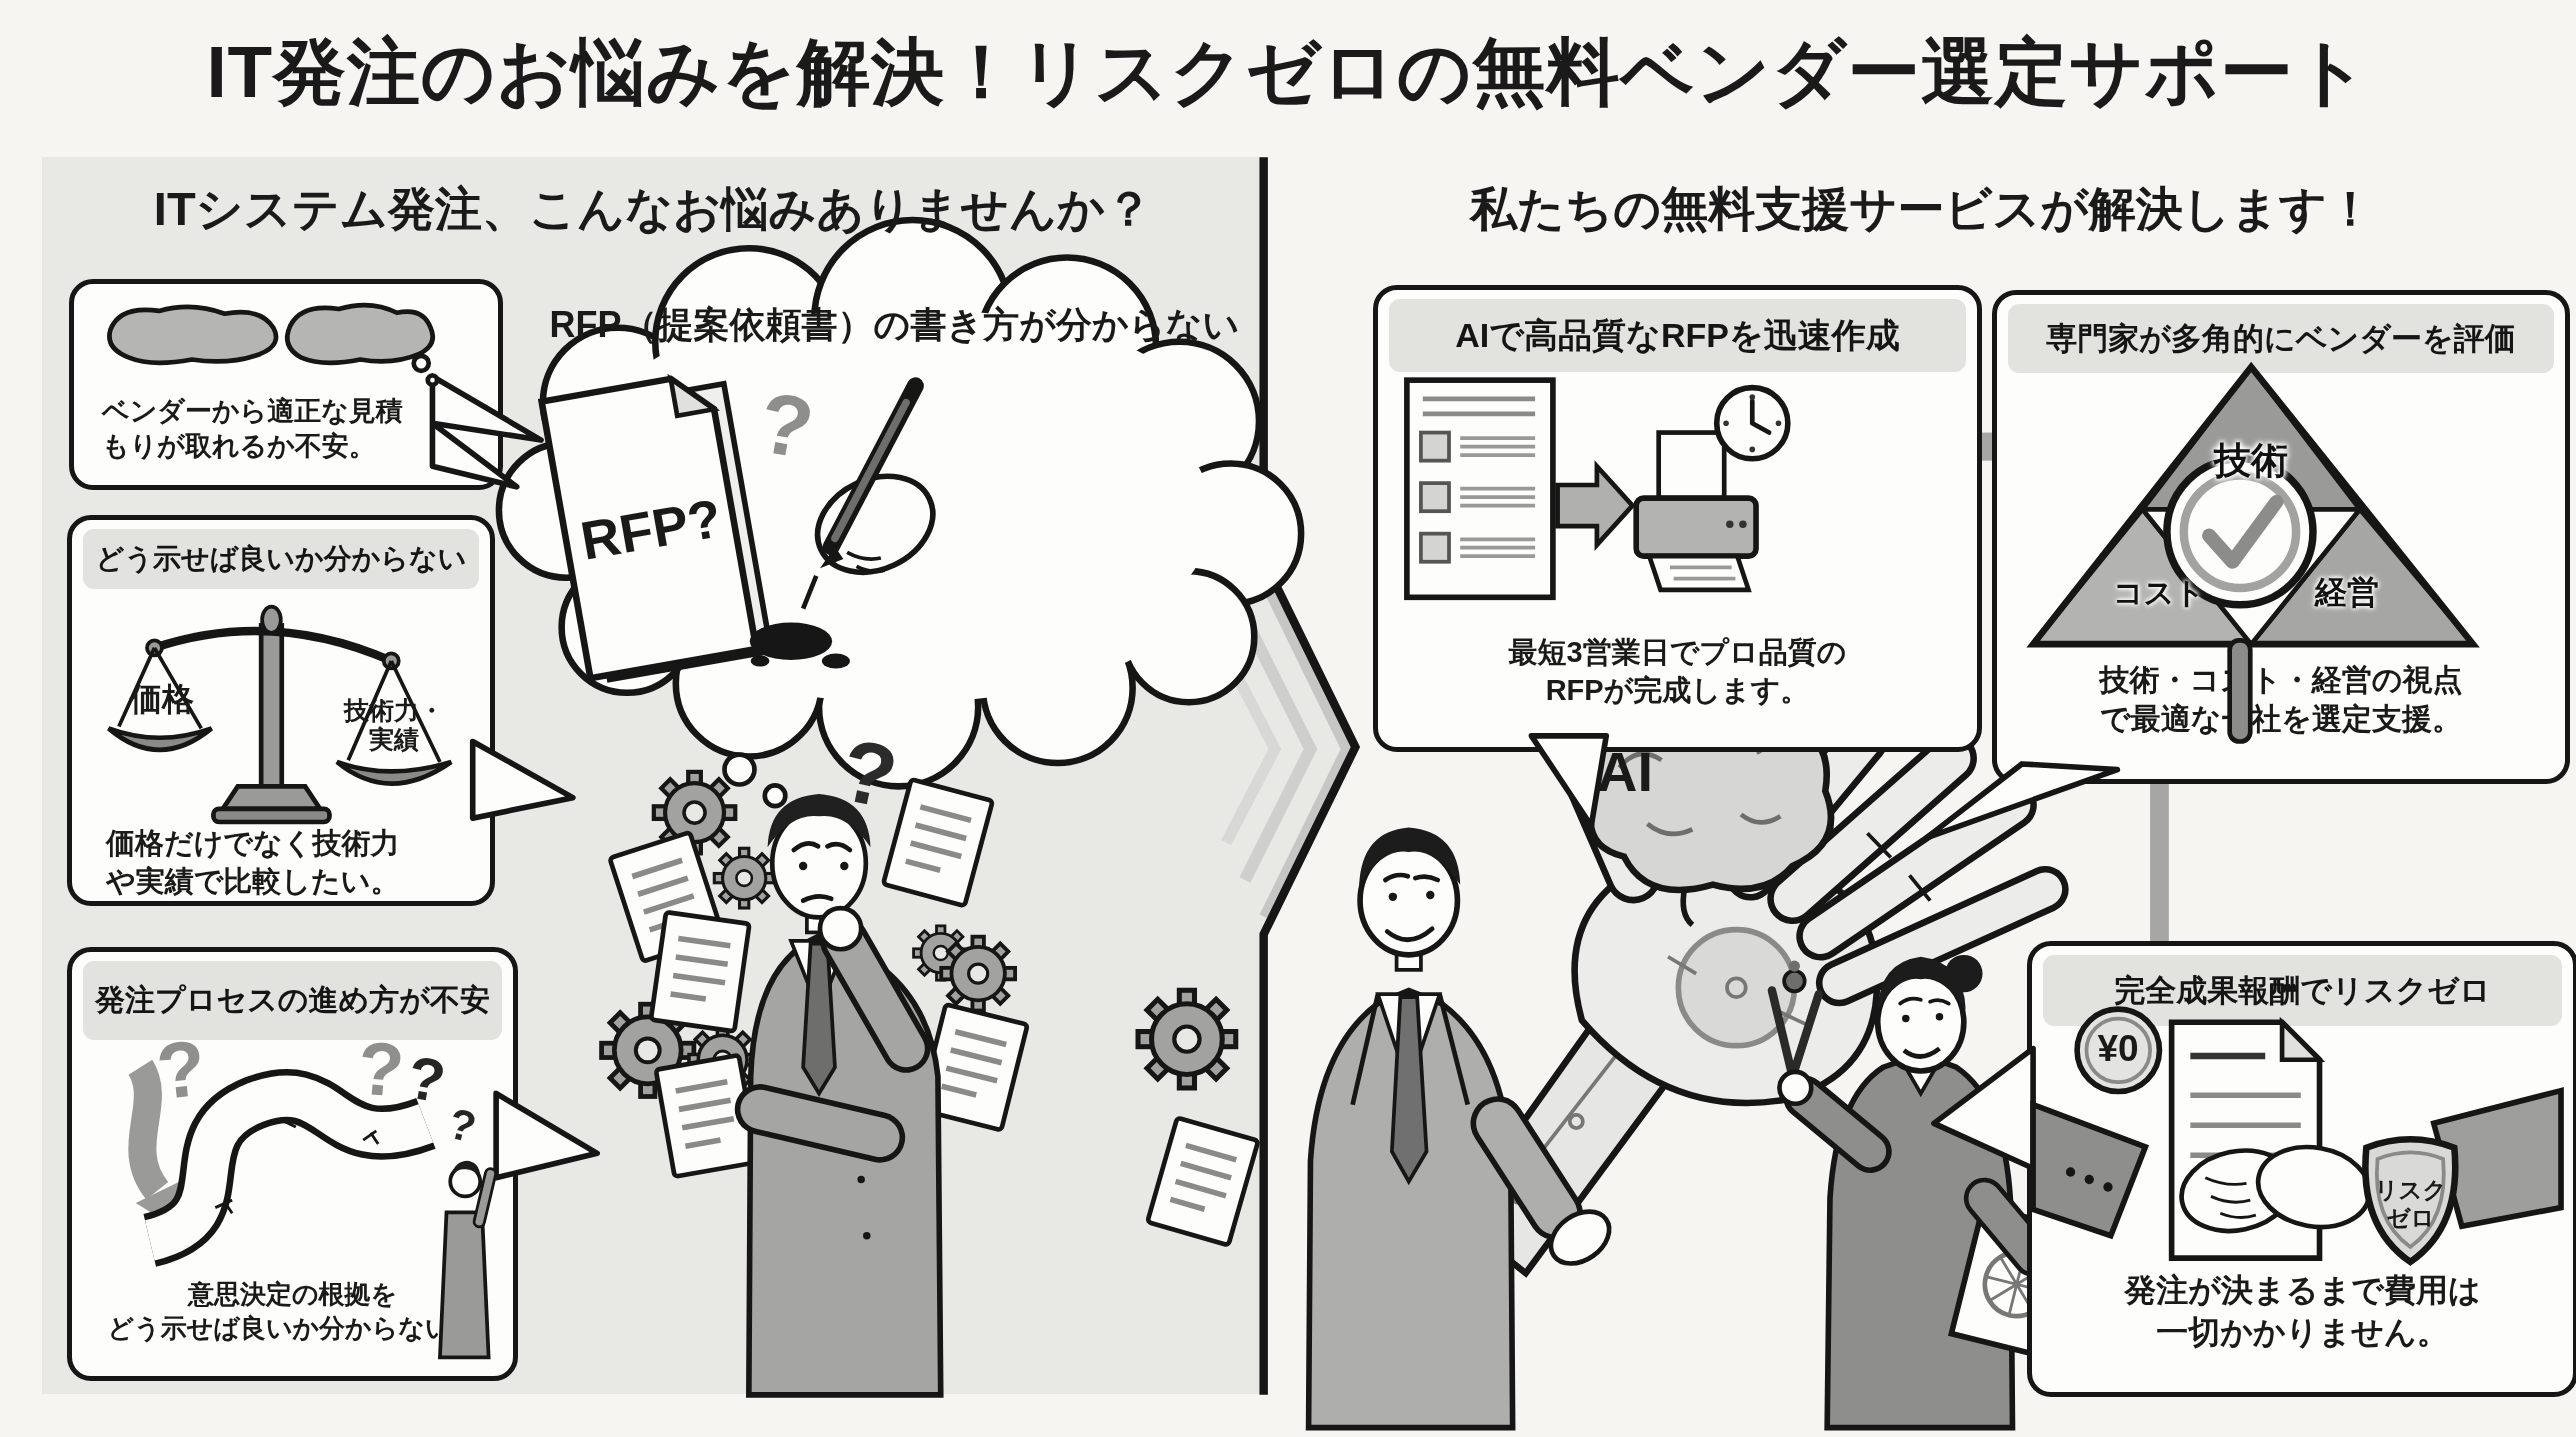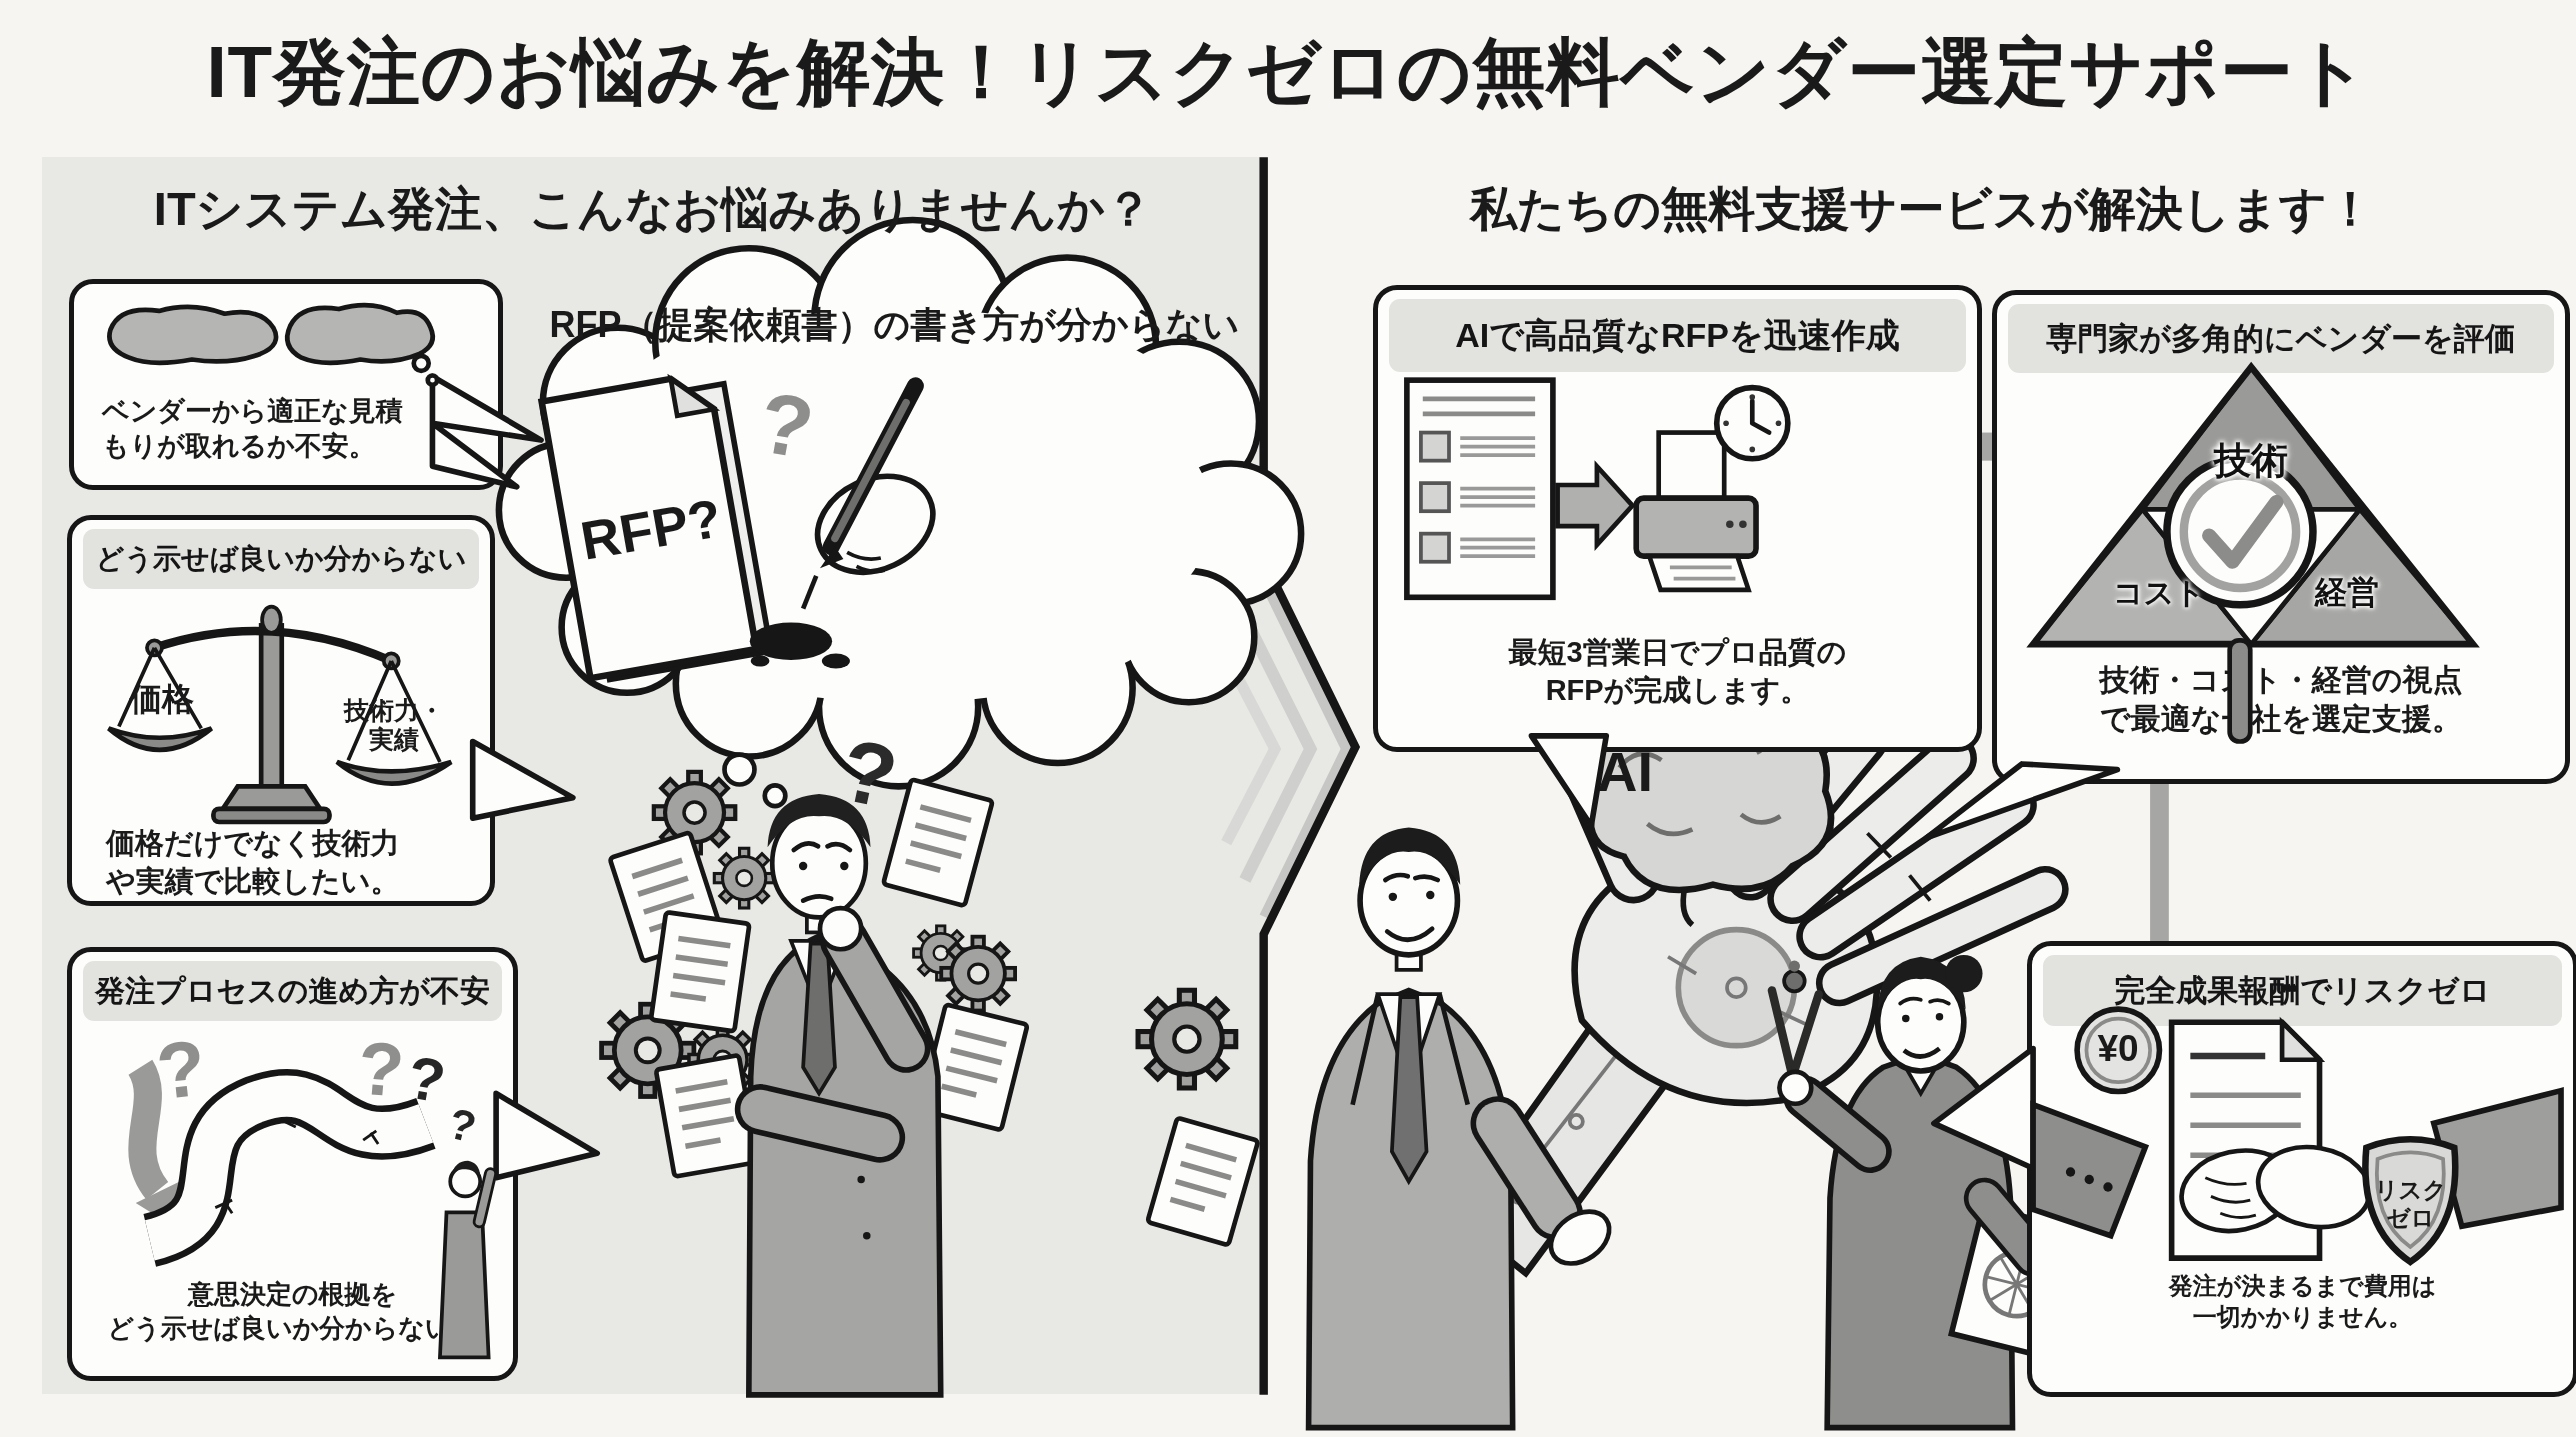--- a/index.html
+++ b/index.html
@@ -16,31 +16,31 @@
   
   .box{position:absolute;background:#fdfdfb;border:5.6px solid #161616;border-radius:24px;z-index:3;}
   .band{position:absolute;left:11.2px;right:11.2px;top:9.4px;background:#e2e2df;border-radius:11.2px;
         display:flex;align-items:center;justify-content:center;font-weight:900;color:#151515;}
   #boxA{left:69px;top:279px;width:376px;height:201px;padding-left:48px;}
   #boxA-text{left:28px;top:110px;font-size:27px;}
   #boxB{left:67px;top:515px;width:418px;height:381px;}
   #boxB .band{height:60px;font-size:28px;}
   #boxB-cap{left:34px;top:305px;font-size:29px;}
   #boxC{left:67px;top:947px;width:441px;height:424px;}
-  #boxC .band{height:60px;font-size:30px;}
+  #boxC .band{height:79px;font-size:30px;}
   #boxC-cap{left:0;top:326px;width:100%;text-align:center;font-size:26px;}
   #box1{left:1373px;top:285px;width:569px;height:457px;padding-left:30px;}
   #box1 .band{height:73px;font-size:34px;}
   #box1-cap{left:0;top:344px;width:100%;text-align:center;font-size:29px;}
   #box2{left:1992px;top:290px;width:568px;height:484px;}
   #box2 .band{height:69px;font-size:31px;}
   #box2-cap{left:0;top:365px;width:100%;text-align:center;font-size:30px;}
   #box3{left:2027px;top:941px;width:541px;height:446px;}
   #box3 .band{height:71px;font-size:31px;}
-  #box3-cap{left:0;top:324px;width:100%;text-align:center;font-size:24px;}
+  #box3-cap{left:0;top:324px;width:100%;text-align:center;font-size:32px;}
   
   .lab{position:absolute;z-index:5;font-weight:900;color:#1a1a1a;}
   #cloudText{left:548px;top:301px;width:693px;text-align:center;font-size:36px;}
   #rfpLabel{left:562px;top:498px;width:178px;text-align:center;font-size:54px;transform:rotate(-10deg);}
   #cloudQ{left:760px;top:376px;font-size:86px;color:#8e8e8c;transform:rotate(10deg);}
   #manQ{left:842px;top:723px;font-size:88px;color:#2b2b2b;transform:rotate(12deg);}
   #cq1{left:157px;top:1024px;font-size:79px;color:#8f8f8d;transform:rotate(-6deg);}
   #cq2{left:358px;top:1026px;font-size:75px;color:#8f8f8d;transform:rotate(5deg);}
   #cq3{left:408px;top:1045px;font-size:60px;color:#262626;transform:rotate(10deg);}
   #cq4{left:449px;top:1101px;font-size:43px;color:#262626;transform:rotate(14deg);}

